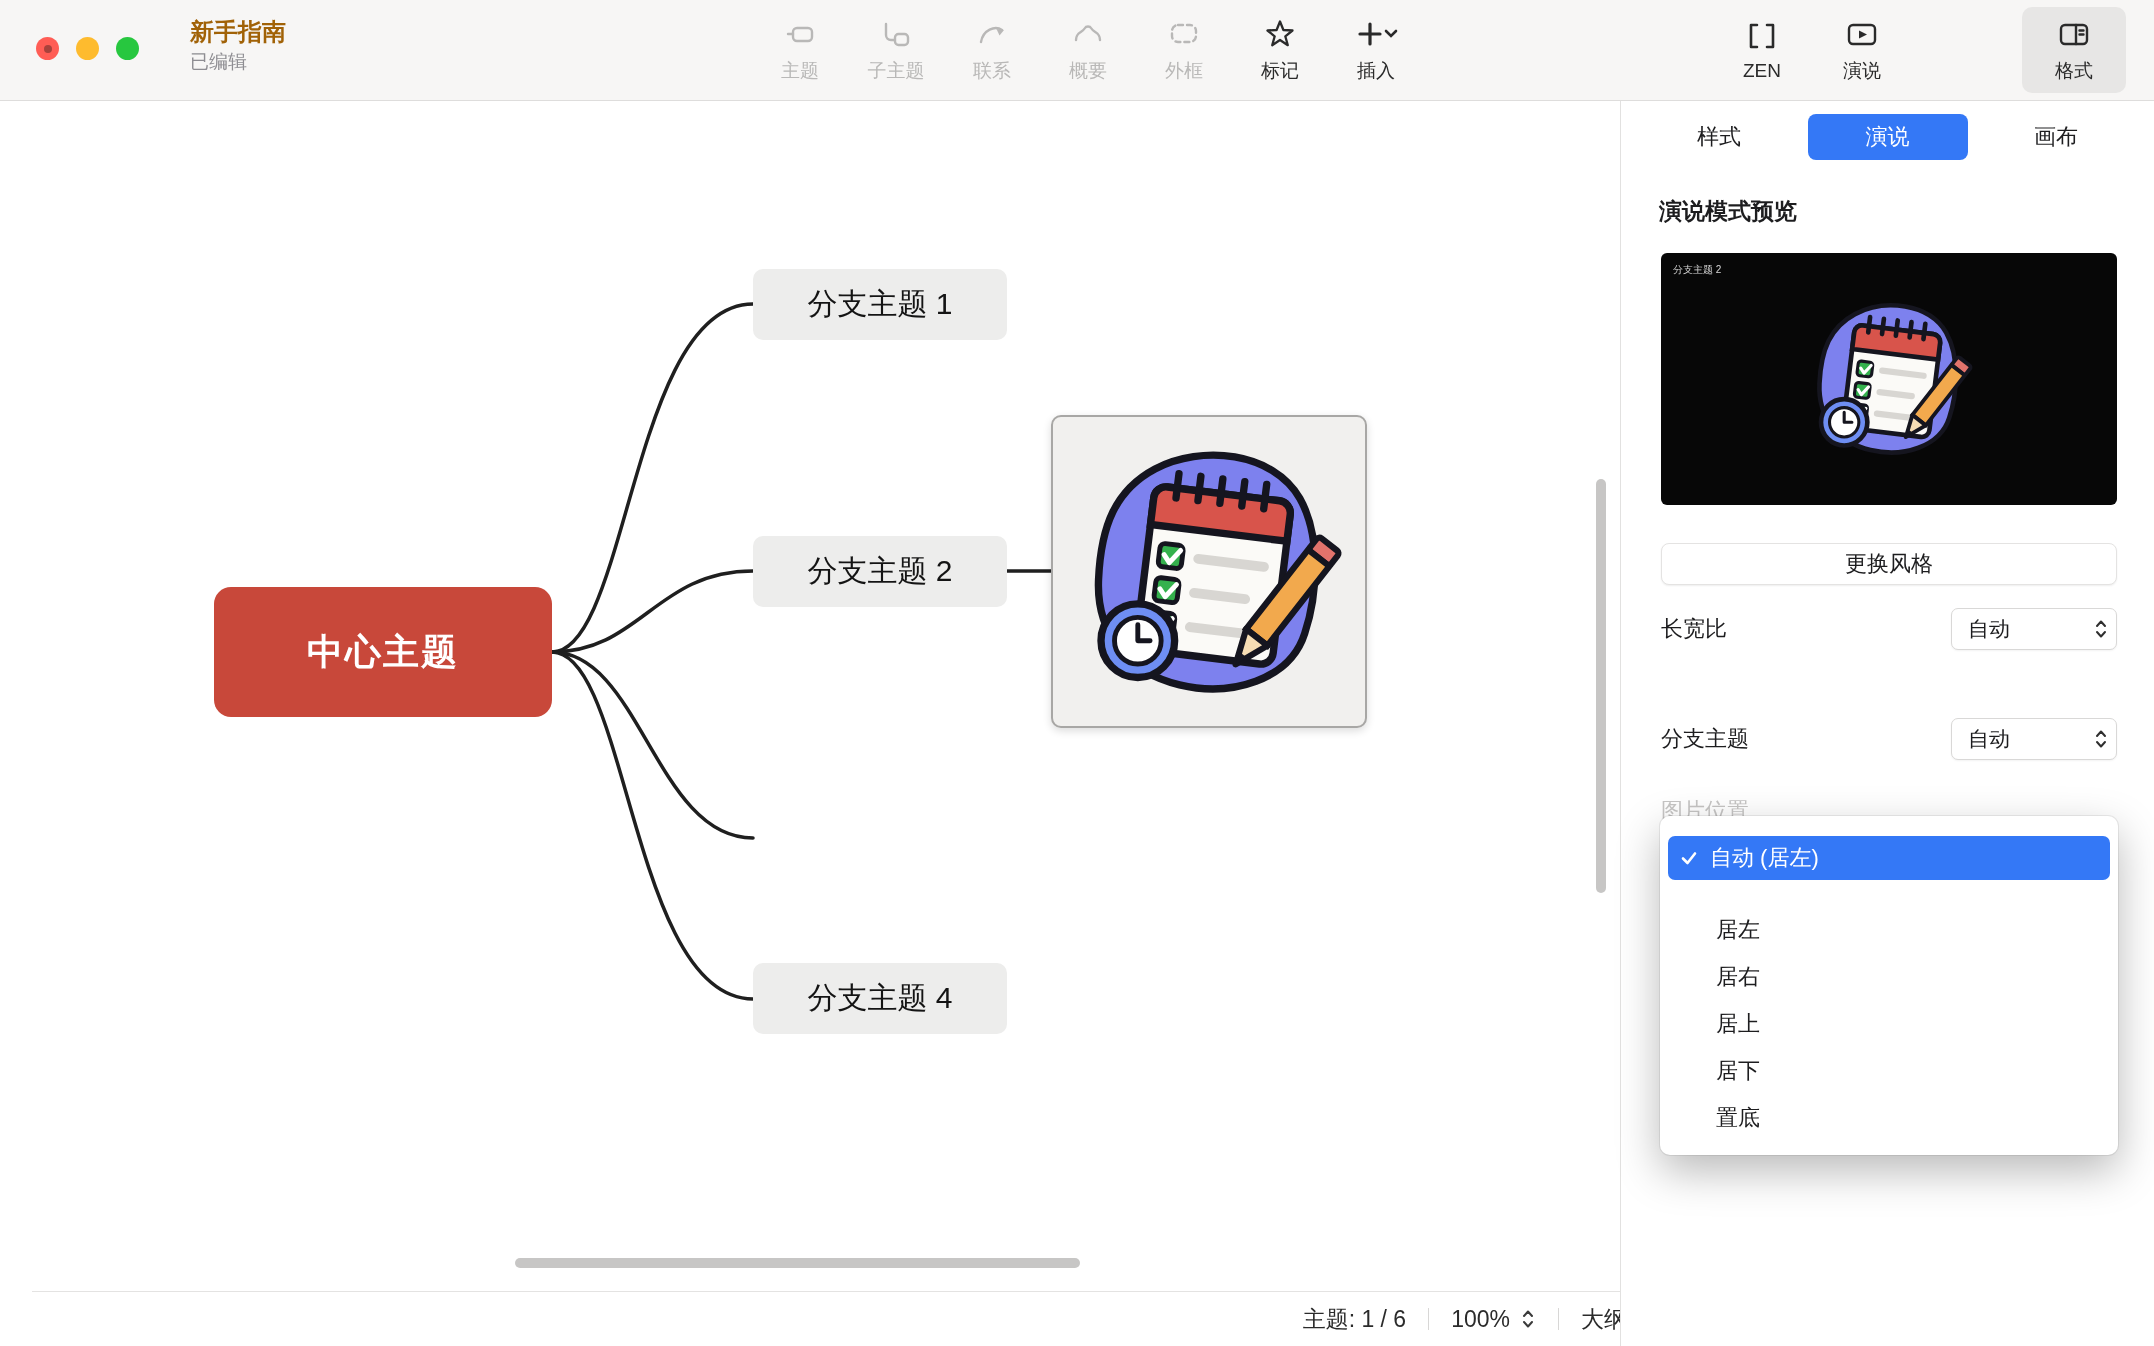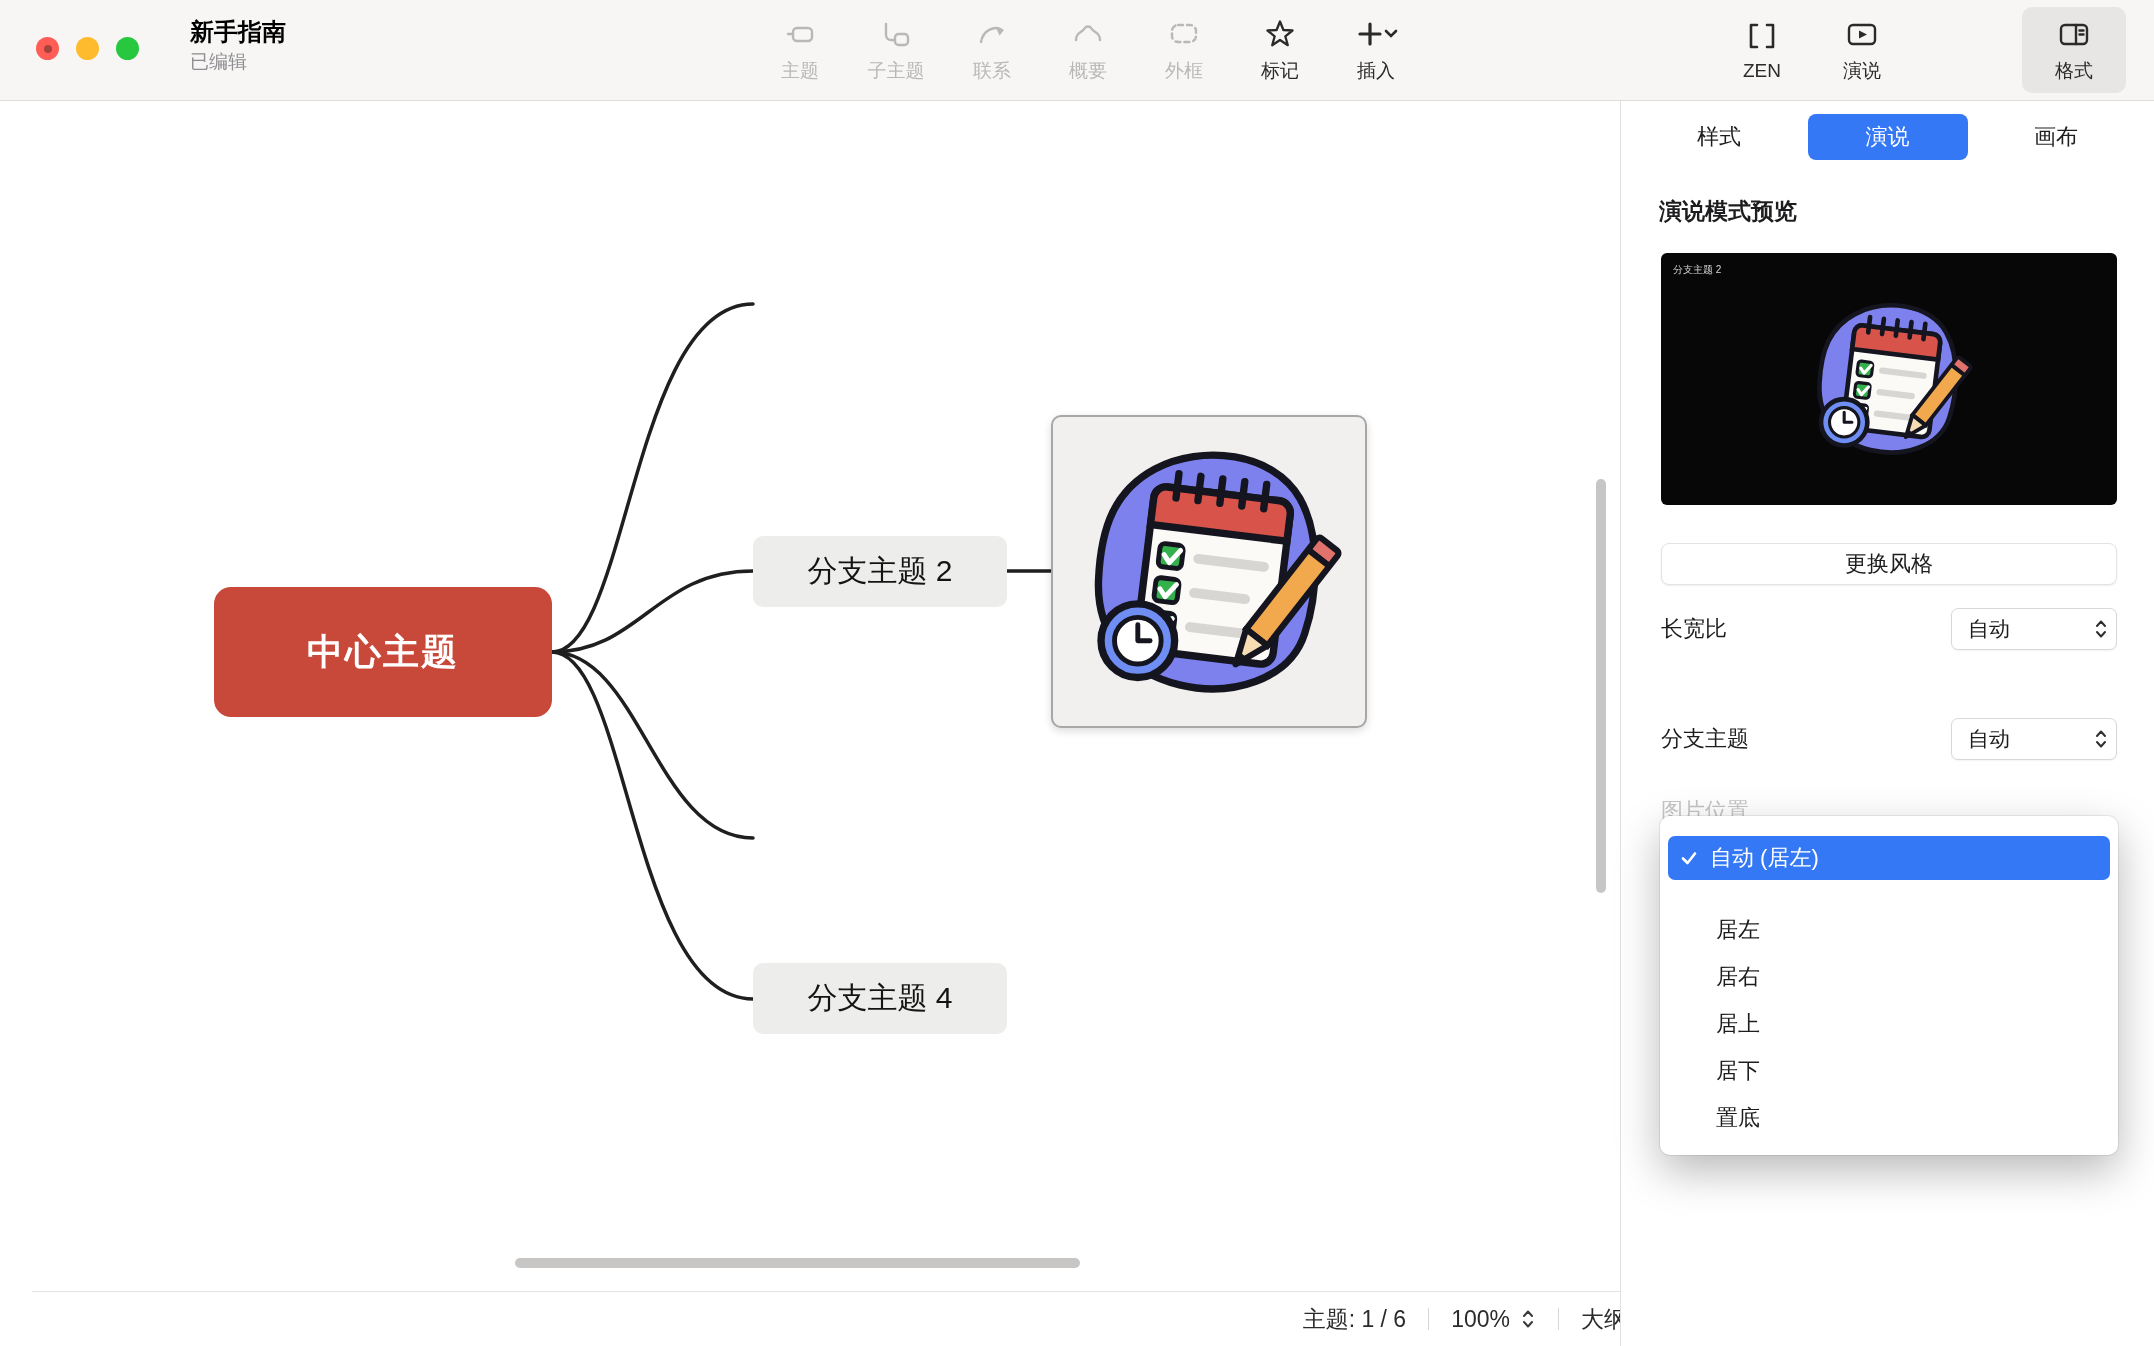--- a/index.html
+++ b/index.html
@@ -9,21 +9,21 @@
   
   .titlebar{position:absolute;top:0;left:0;width:2154px;height:100px;background:#f7f6f5;
             border-bottom:1px solid #dedddc;z-index:6;}
   .traffic{position:absolute;left:36px;top:37px;display:flex;gap:17px;}
   .tl{width:23px;height:23px;border-radius:50%;display:flex;align-items:center;justify-content:center;}
   .tl.red{background:#ff5d55;}
   .tl.red i{display:block;width:8px;height:8px;border-radius:50%;background:#a8423c;}
   .tl.yellow{background:#febb2e;}
   .tl.green{background:#27c73f;}
   .win-title{position:absolute;left:190px;top:17px;}
-  .wt{font-size:24px;font-weight:700;line-height:1.25;color:#000000;}
+  .wt{font-size:24px;font-weight:700;line-height:1.25;color:#a16207;}
   .ws{font-size:19px;color:#8e8d92;margin-top:2px;}
 
   .main-toolbar{position:absolute;left:752px;top:7px;display:flex;}
   .titem{width:96px;height:86px;display:flex;flex-direction:column;align-items:center;
          justify-content:center;gap:7px;border-radius:10px;}
   .titem .lbl{font-size:19px;}
   .titem.disabled{color:#b9b8b7;}
   .titem.enabled{color:#2a2a2a;}
   .titem svg{display:block;}
 
@@ -219,20 +219,21 @@
   <div class="canvas">
     <svg class="links" width="1621" height="1191" viewBox="0 0 1621 1191" fill="none" stroke="#1f1f1f" stroke-width="3.5" stroke-linecap="round">
       <path d="M552 552 C628 552 632 204 753 204"></path>
       <path d="M552 552 C640 552 656 471 753 471"></path>
       <path d="M552 552 C640 552 656 738 753 738"></path>
       <path d="M552 552 C628 552 632 899 753 899"></path>
       <path d="M1007 471 L1051 471"></path>
     </svg>
 
     <div class="central">中心主题</div>
+    <div class="branch b1">分支主题 1</div>
     <div class="branch b2">分支主题 2</div>
     <div class="branch b4">分支主题 4</div>
 
     <div class="img-node">
       <svg width="270" height="270">
           <use href="#illus"></use>
         </svg>
     </div>
 
     <div class="hscroll"></div>

